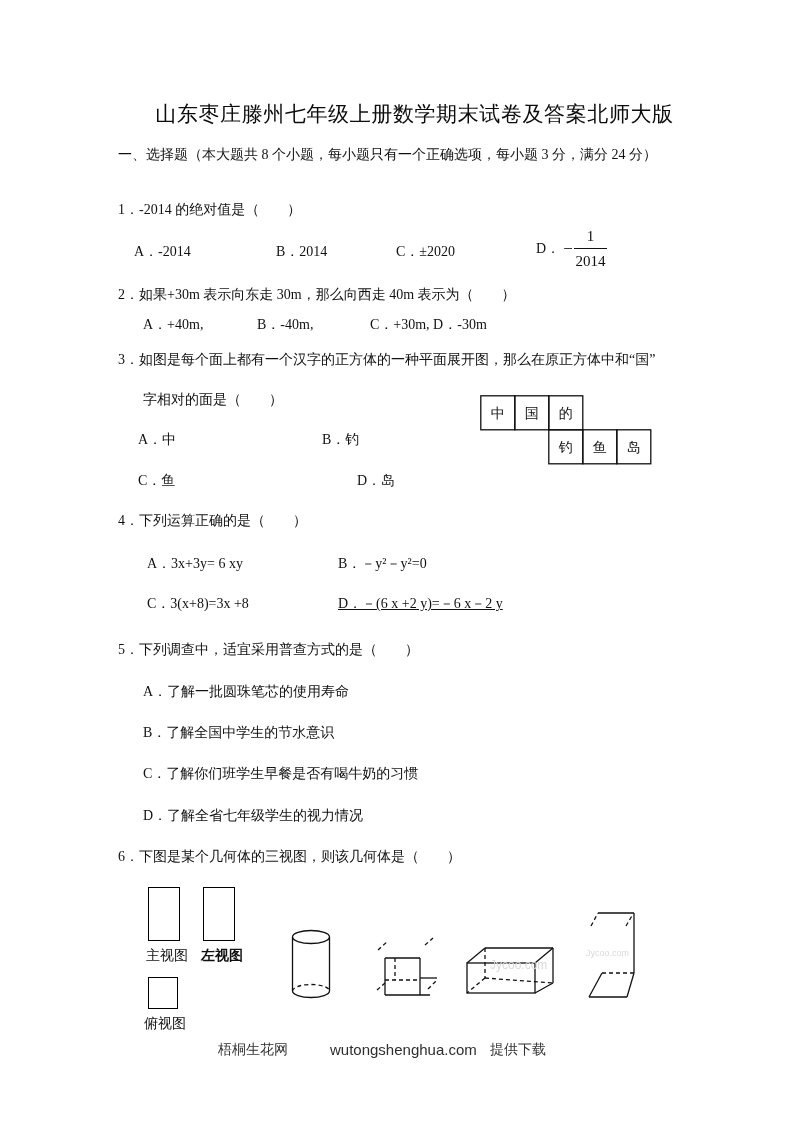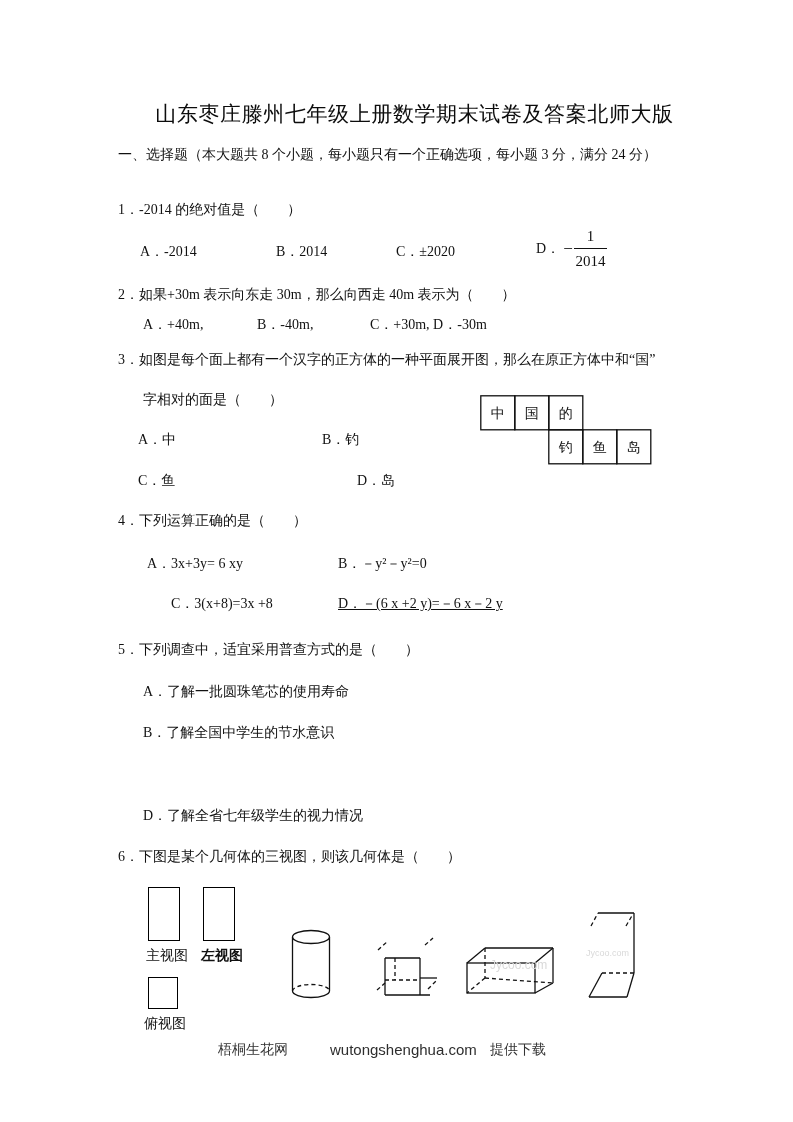--- a/index.html
+++ b/index.html
@@ -30,21 +30,21 @@
 </head>
 <body>
 
 <div class="page">
 
   <div class="doc-title">山东枣庄滕州七年级上册数学期末试卷及答案北师大版</div>
 
   <div class="line" style="left:118px;top:146px;">一、选择题（本大题共 8 个小题，每小题只有一个正确选项，每小题 3 分，满分 24 分）</div>
 
   <div class="line" style="left:118px;top:201px;">1．-2014 的绝对值是（　　）</div>
-  <div class="line" style="left:134px;top:243px;margin-left:6px;">A．-2014</div>
+  <div class="line" style="left:134px;top:243px;">A．-2014</div>
   <div class="line" style="left:276px;top:243px;">B．2014</div>
   <div class="line" style="left:396px;top:243px;">C．±2020</div>
   <div class="frac-wrap" style="left:536px;top:226px;">
     <span>D．</span><span class="frac-sign">−</span>
     <span class="frac">
       <span class="num">1</span>
       <span class="den">2014</span>
     </span>
   </div>
 
@@ -75,26 +75,27 @@
       <text class="net-text" x="85.8" y="23">的</text>
       <text class="net-text" x="85.8" y="57">钓</text>
       <text class="net-text" x="119.8" y="57">鱼</text>
       <text class="net-text" x="153.8" y="57">岛</text>
     </g>
   </svg>
 
   <div class="line" style="left:118px;top:512px;">4．下列运算正确的是（　　）</div>
   <div class="line" style="left:147px;top:555px;">A．3x+3y= 6 xy</div>
   <div class="line" style="left:338px;top:555px;">B．－y²－y²=0</div>
-  <div class="line" style="left:147px;top:595px;margin-left:24px;">C．3(x+8)=3x +8</div>
+  <div class="line" style="left:147px;top:595px;">C．3(x+8)=3x +8</div>
   <div class="line" style="left:338px;top:595px;text-decoration:underline;">D．－(6 x +2 y)=－6 x－2 y</div>
 
   <div class="line" style="left:118px;top:641px;">5．下列调查中，适宜采用普查方式的是（　　）</div>
   <div class="line" style="left:143px;top:683px;">A．了解一批圆珠笔芯的使用寿命</div>
   <div class="line" style="left:143px;top:724px;">B．了解全国中学生的节水意识</div>
+  <div class="line" style="left:143px;top:765px;">C．了解你们班学生早餐是否有喝牛奶的习惯</div>
   <div class="line" style="left:143px;top:807px;">D．了解全省七年级学生的视力情况</div>
 
   <div class="line" style="left:118px;top:848px;">6．下图是某个几何体的三视图，则该几何体是（　　）</div>
 
   <div class="view-rect" style="left:148px;top:887px;width:30px;height:52px;"></div>
   <div class="view-rect" style="left:203px;top:887px;width:30px;height:52px;"></div>
   <div class="line" style="left:146px;top:947px;">主视图</div>
   <div class="line" style="left:201px;top:947px;font-weight:bold;">左视图</div>
   <div class="view-rect" style="left:148px;top:977px;width:28px;height:30px;"></div>
   <div class="line" style="left:144px;top:1015px;">俯视图</div>

